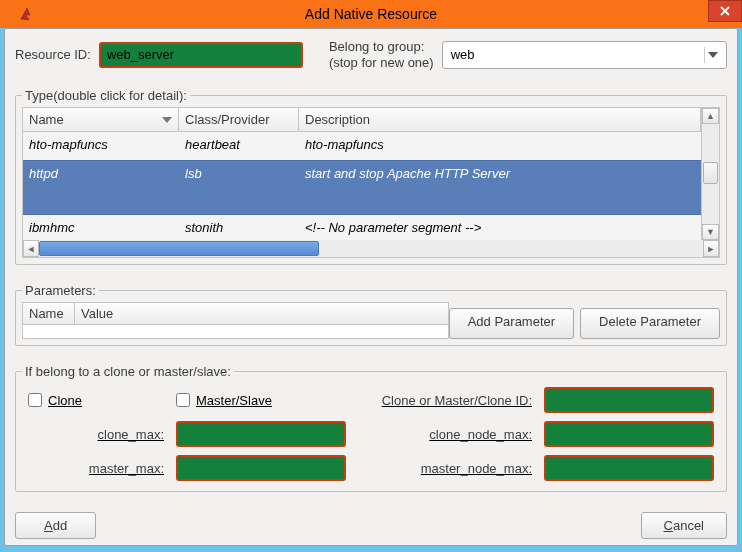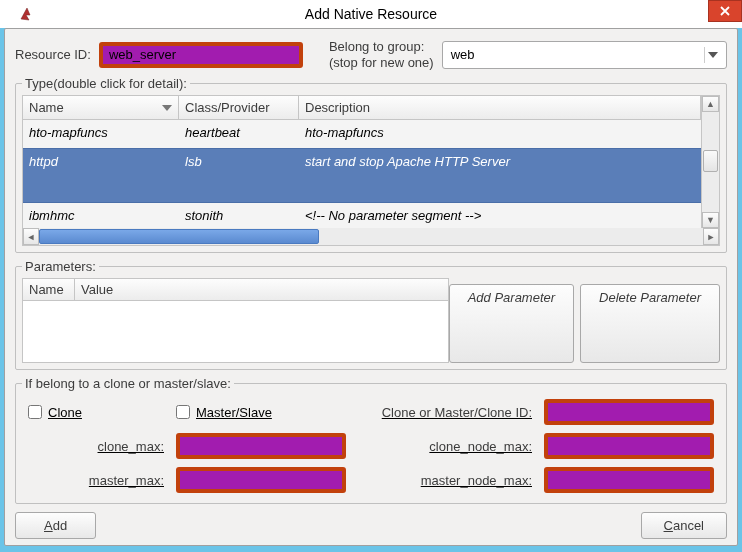--- a/index.html
+++ b/index.html
@@ -1,24 +1,24 @@
 <!DOCTYPE html>
 <html><head>
 <meta charset="utf-8">
 <style>
 * { box-sizing: border-box; margin: 0; padding: 0; font-family: sans-serif; font-size: 13px; }
 body { background: #6bc4e8; width: 742px; height: 552px; overflow: hidden; }
-.titlebar { background: #ffffff; height: 28px; display: flex; align-items: center; padding: 0 16px; position: relative; }
+.titlebar { background: #f97316; height: 28px; display: flex; align-items: center; padding: 0 16px; position: relative; }
 .titlebar .icon { width: 18px; height: 18px; margin-left: 2px; }
 .titlebar .title { position: absolute; left: 50%; transform: translateX(-50%); color: #000; font-size: 14px; }
 .titlebar .close { position: absolute; right: 0; top: 0; width: 34px; height: 22px; background: #d9442c; display: flex; align-items: center; justify-content: center; color: #fff; border: 1px solid #a83220; }
-.dialog-body { background: #f2f1f0; margin: 0 4px 4px 4px; border: 1px solid #a0a0a0; border-radius: 2px; padding: 10px 10px 6px 10px; height: 518px; display: flex; flex-direction: column; gap: 6px; }
+.dialog-body { background: #f2f1f0; margin: 0 4px 4px 4px; border: 1px solid #a0a0a0; border-radius: 2px; padding: 10px 10px 6px 10px; height: 518px; display: flex; flex-direction: column; gap: 18px; }
 .row1 { display: flex; align-items: center; gap: 8px; }
 .lbl { color: #3c3c3c; }
-input.txt { border: 4px solid #c2410c; border-radius: 3px; padding: 4px 6px; background: #a21caf; height: 26px; }
+input.txt { border: 2px solid #c2410c; border-radius: 3px; padding: 4px 6px; background: #15803d; height: 26px; }
 .select { border: 1px solid #a8a8a8; border-radius: 3px; background: #fff; height: 28px; display: flex; align-items: center; padding: 0 8px; flex: 1; position: relative; }
 .select .tri { position: absolute; right: 6px; top: 5px; width: 16px; height: 16px; border-left: 1px solid #ccc; display: flex; align-items: center; justify-content: center; }
 fieldset { border: 1px solid #c0c0c0; border-radius: 2px; padding: 4px 6px 6px 6px; }
 legend { padding: 0 3px; color: #3c3c3c; }
 .table-wrap { display: flex; border: 1px solid #c5c5c5; height: 134px; }
 .table-main { flex: 1; overflow: hidden; display: flex; flex-direction: column; }
 .th-row { display: flex; background: linear-gradient(#fdfdfd,#ececec); border-bottom: 1px solid #c5c5c5; height: 24px; }
 .th { border-right: 1px solid #c5c5c5; padding: 4px 6px; color: #3c3c3c; display: flex; align-items: center; }
 .th.name { width: 156px; justify-content: space-between; }
 .th.cls { width: 120px; }
@@ -35,21 +35,21 @@
 .vscroll .arrow { height: 16px; background: linear-gradient(#fdfdfd,#e6e6e6); border: 1px solid #bdbdbd; display: flex; align-items: center; justify-content: center; font-size: 9px; color: #666; }
 .vscroll .thumb { position: absolute; left: 1px; right: 1px; top: 54px; height: 22px; background: linear-gradient(#fafafa,#e4e4e4); border: 1px solid #b0b0b0; border-radius: 2px; }
 .hscroll { height: 18px; display: flex; border: 1px solid #c5c5c5; border-top: none; margin-top: -1px; }
 .hscroll .arrow { width: 16px; background: linear-gradient(#fdfdfd,#e6e6e6); border: 1px solid #bdbdbd; display: flex; align-items: center; justify-content: center; font-size: 9px; color: #666; }
 .hscroll .track { flex: 1; background: #ececec; position: relative; }
 .hscroll .thumb { position: absolute; left: 0; top: 1px; bottom: 1px; width: 280px; background: linear-gradient(#7aa8e8,#5a8ad0); border: 1px solid #4a7ac0; border-radius: 2px; }
 .fs-params { flex: 1; display: flex; flex-direction: row; }
 .param-table { border: 1px solid #c5c5c5; flex: 1; background: #fff; display: flex; flex-direction: column; }
 .param-th { display: flex; background: linear-gradient(#fdfdfd,#ececec); border-bottom: 1px solid #c5c5c5; height: 22px; }
 .param-th div { border-right: 1px solid #c5c5c5; padding: 3px 6px; color: #3c3c3c; }
-.param-btns { display: flex; justify-content: flex-end; gap: 6px; margin-top: 6px; font-style: italic; }
+.param-btns { display: flex; justify-content: flex-end; gap: 6px; margin-top: 6px; }
 .btn { border: 1px solid #a8a8a8; border-radius: 3px; background: linear-gradient(#fdfdfd,#e8e8e8); padding: 5px 18px; color: #3c3c3c; cursor: pointer; }
 .clone-grid { display: grid; grid-template-columns: 140px 170px 1fr 170px; row-gap: 8px; column-gap: 8px; align-items: center; padding: 4px 6px; text-decoration: underline; }
 .ck { display: flex; align-items: center; gap: 6px; }
 .ck input { width: 14px; height: 14px; }
 .ralign { text-align: right; padding-right: 4px; }
 .dlg-btns { display: flex; justify-content: space-between; gap: 8px; margin-top: 2px; }
 </style>
 </head>
 <body>
 

